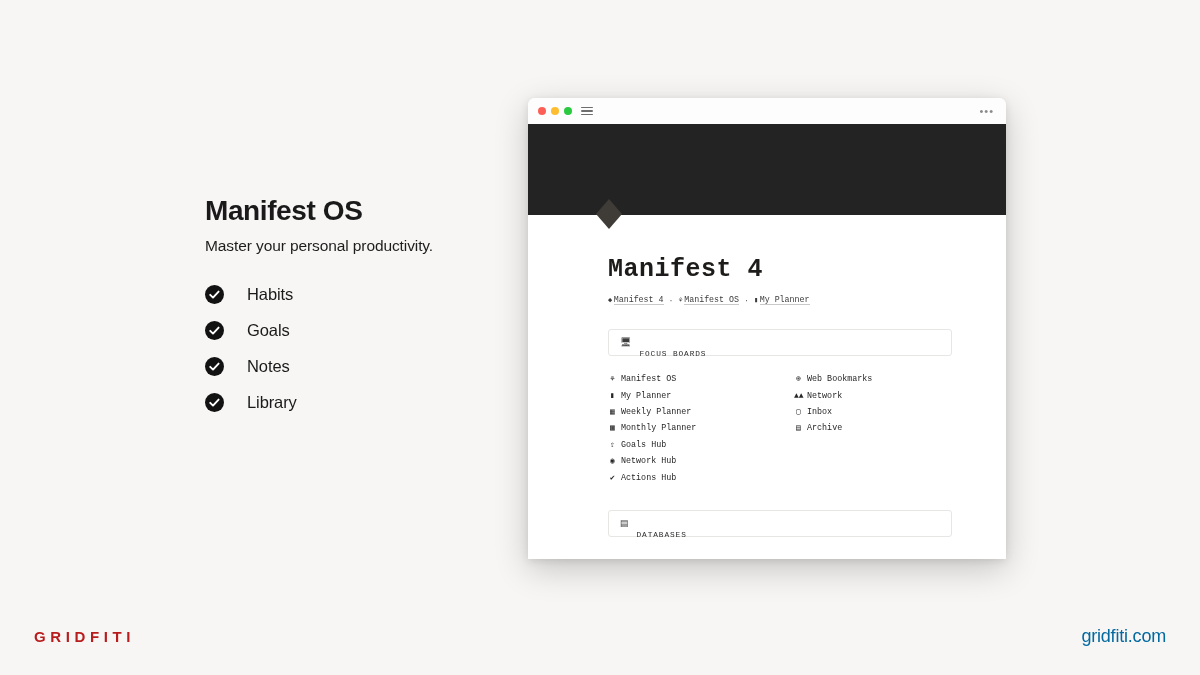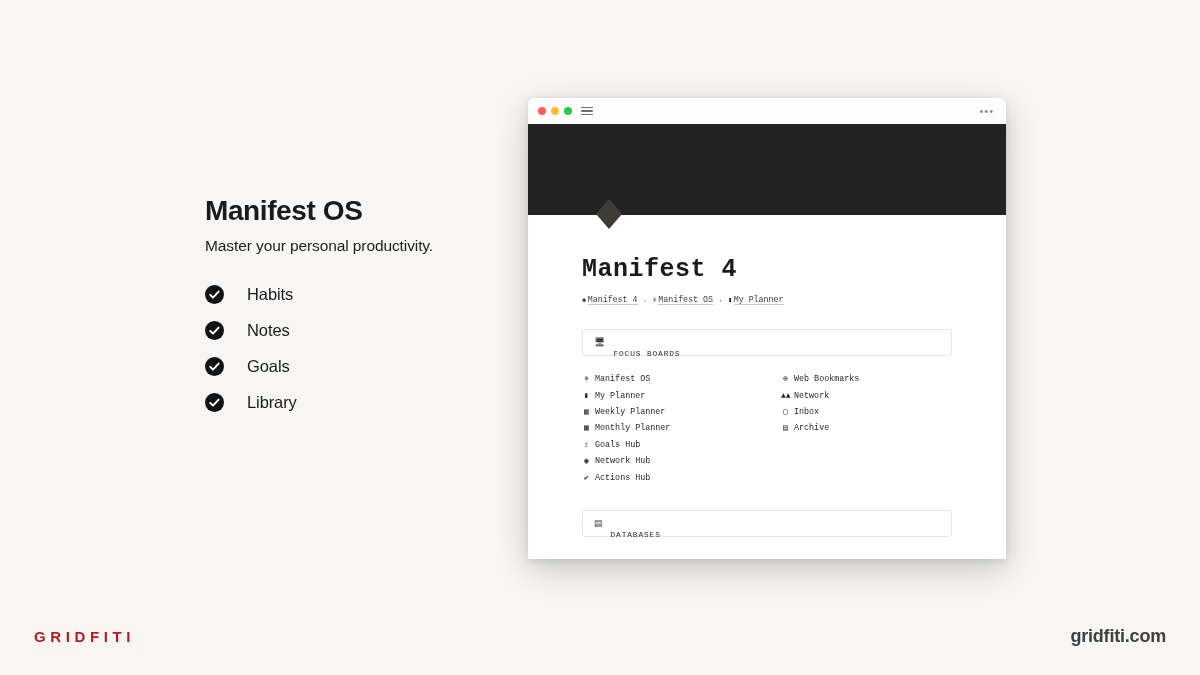--- a/index.html
+++ b/index.html
@@ -132,21 +132,21 @@
     left: 68px;
     bottom: -14px;
     width: 26px;
     height: 30px;
     background: #3f3c38;
     clip-path: polygon(50% 0%, 100% 50%, 50% 100%, 0% 50%);
   }
 
   
   .doc {
-    padding: 40px 54px 0 54px;
+    padding: 40px 54px 0 80px;
     background: #fff;
     height: calc(461px - 26px - 91px);
     overflow: hidden;
   }
 
   .doc-title {
     font-family: "Liberation Mono", monospace;
     font-size: 25px;
     font-weight: bold;
     color: #1d1c1a;
@@ -240,23 +240,22 @@
     font-size: 15px;
     letter-spacing: 4.6px;
     color: #b91c1c;
     font-weight: bold;
   }
   .wm-right {
     position: absolute;
     right: 34px;
     top: 626px;
     font-size: 18px;
-    color: #404040;
+    color: #0369a1;
     letter-spacing: -0.2px;
-    font-weight: bold;
   }
 </style>
 </head>
 <body>
 
 <div class="promo">
   <div class="promo-title">Manifest OS</div>
   <div class="promo-subtitle">Master your personal productivity.</div>
 
   <ul class="promo-list">
@@ -267,29 +266,29 @@
           </svg>
       </span>
       <span class="promo-item-label">Habits</span>
     </li>
     <li class="promo-item">
       <span class="check-badge">
         <svg width="19" height="19" viewBox="0 0 19 19">
             <path d="M5.2 9.8 L8.0 12.6 L13.6 6.6" fill="none" stroke="#ffffff" stroke-width="1.9" stroke-linecap="round" stroke-linejoin="round"></path>
           </svg>
       </span>
-      <span class="promo-item-label">Notes</span>
+      <span class="promo-item-label">Goals</span>
     </li>
     <li class="promo-item">
       <span class="check-badge">
         <svg width="19" height="19" viewBox="0 0 19 19">
             <path d="M5.2 9.8 L8.0 12.6 L13.6 6.6" fill="none" stroke="#ffffff" stroke-width="1.9" stroke-linecap="round" stroke-linejoin="round"></path>
           </svg>
       </span>
-      <span class="promo-item-label">Goals</span>
+      <span class="promo-item-label">Notes</span>
     </li>
     <li class="promo-item">
       <span class="check-badge">
         <svg width="19" height="19" viewBox="0 0 19 19">
             <path d="M5.2 9.8 L8.0 12.6 L13.6 6.6" fill="none" stroke="#ffffff" stroke-width="1.9" stroke-linecap="round" stroke-linejoin="round"></path>
           </svg>
       </span>
       <span class="promo-item-label">Library</span>
     </li>
   </ul>

